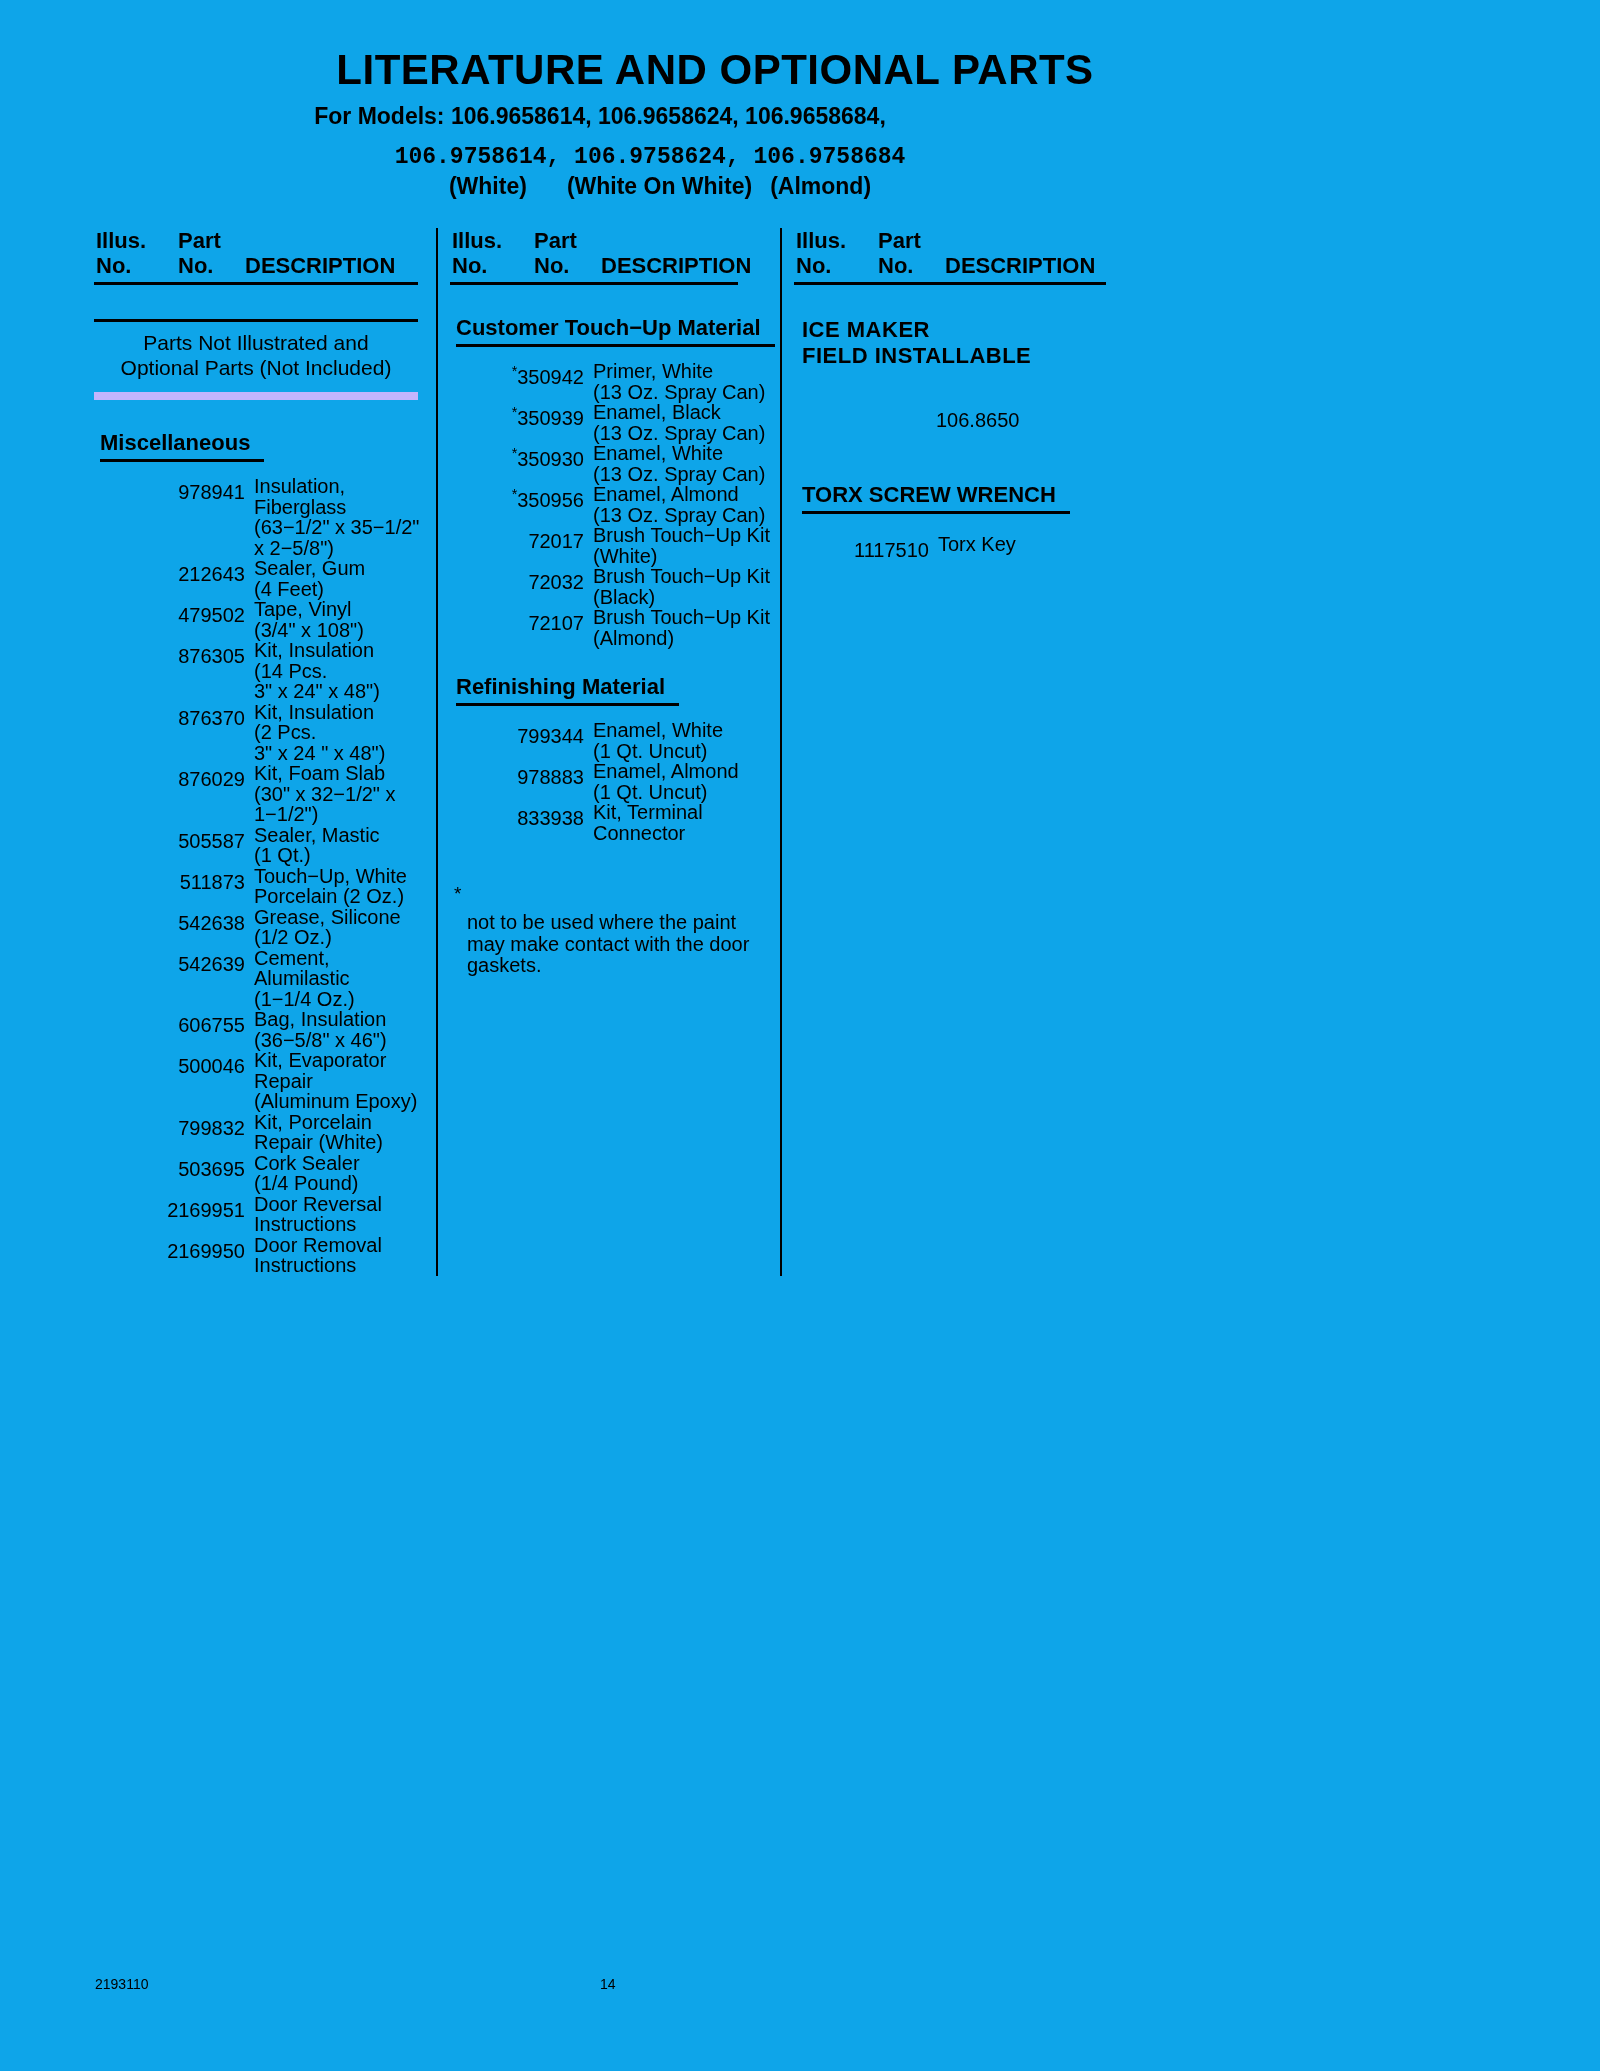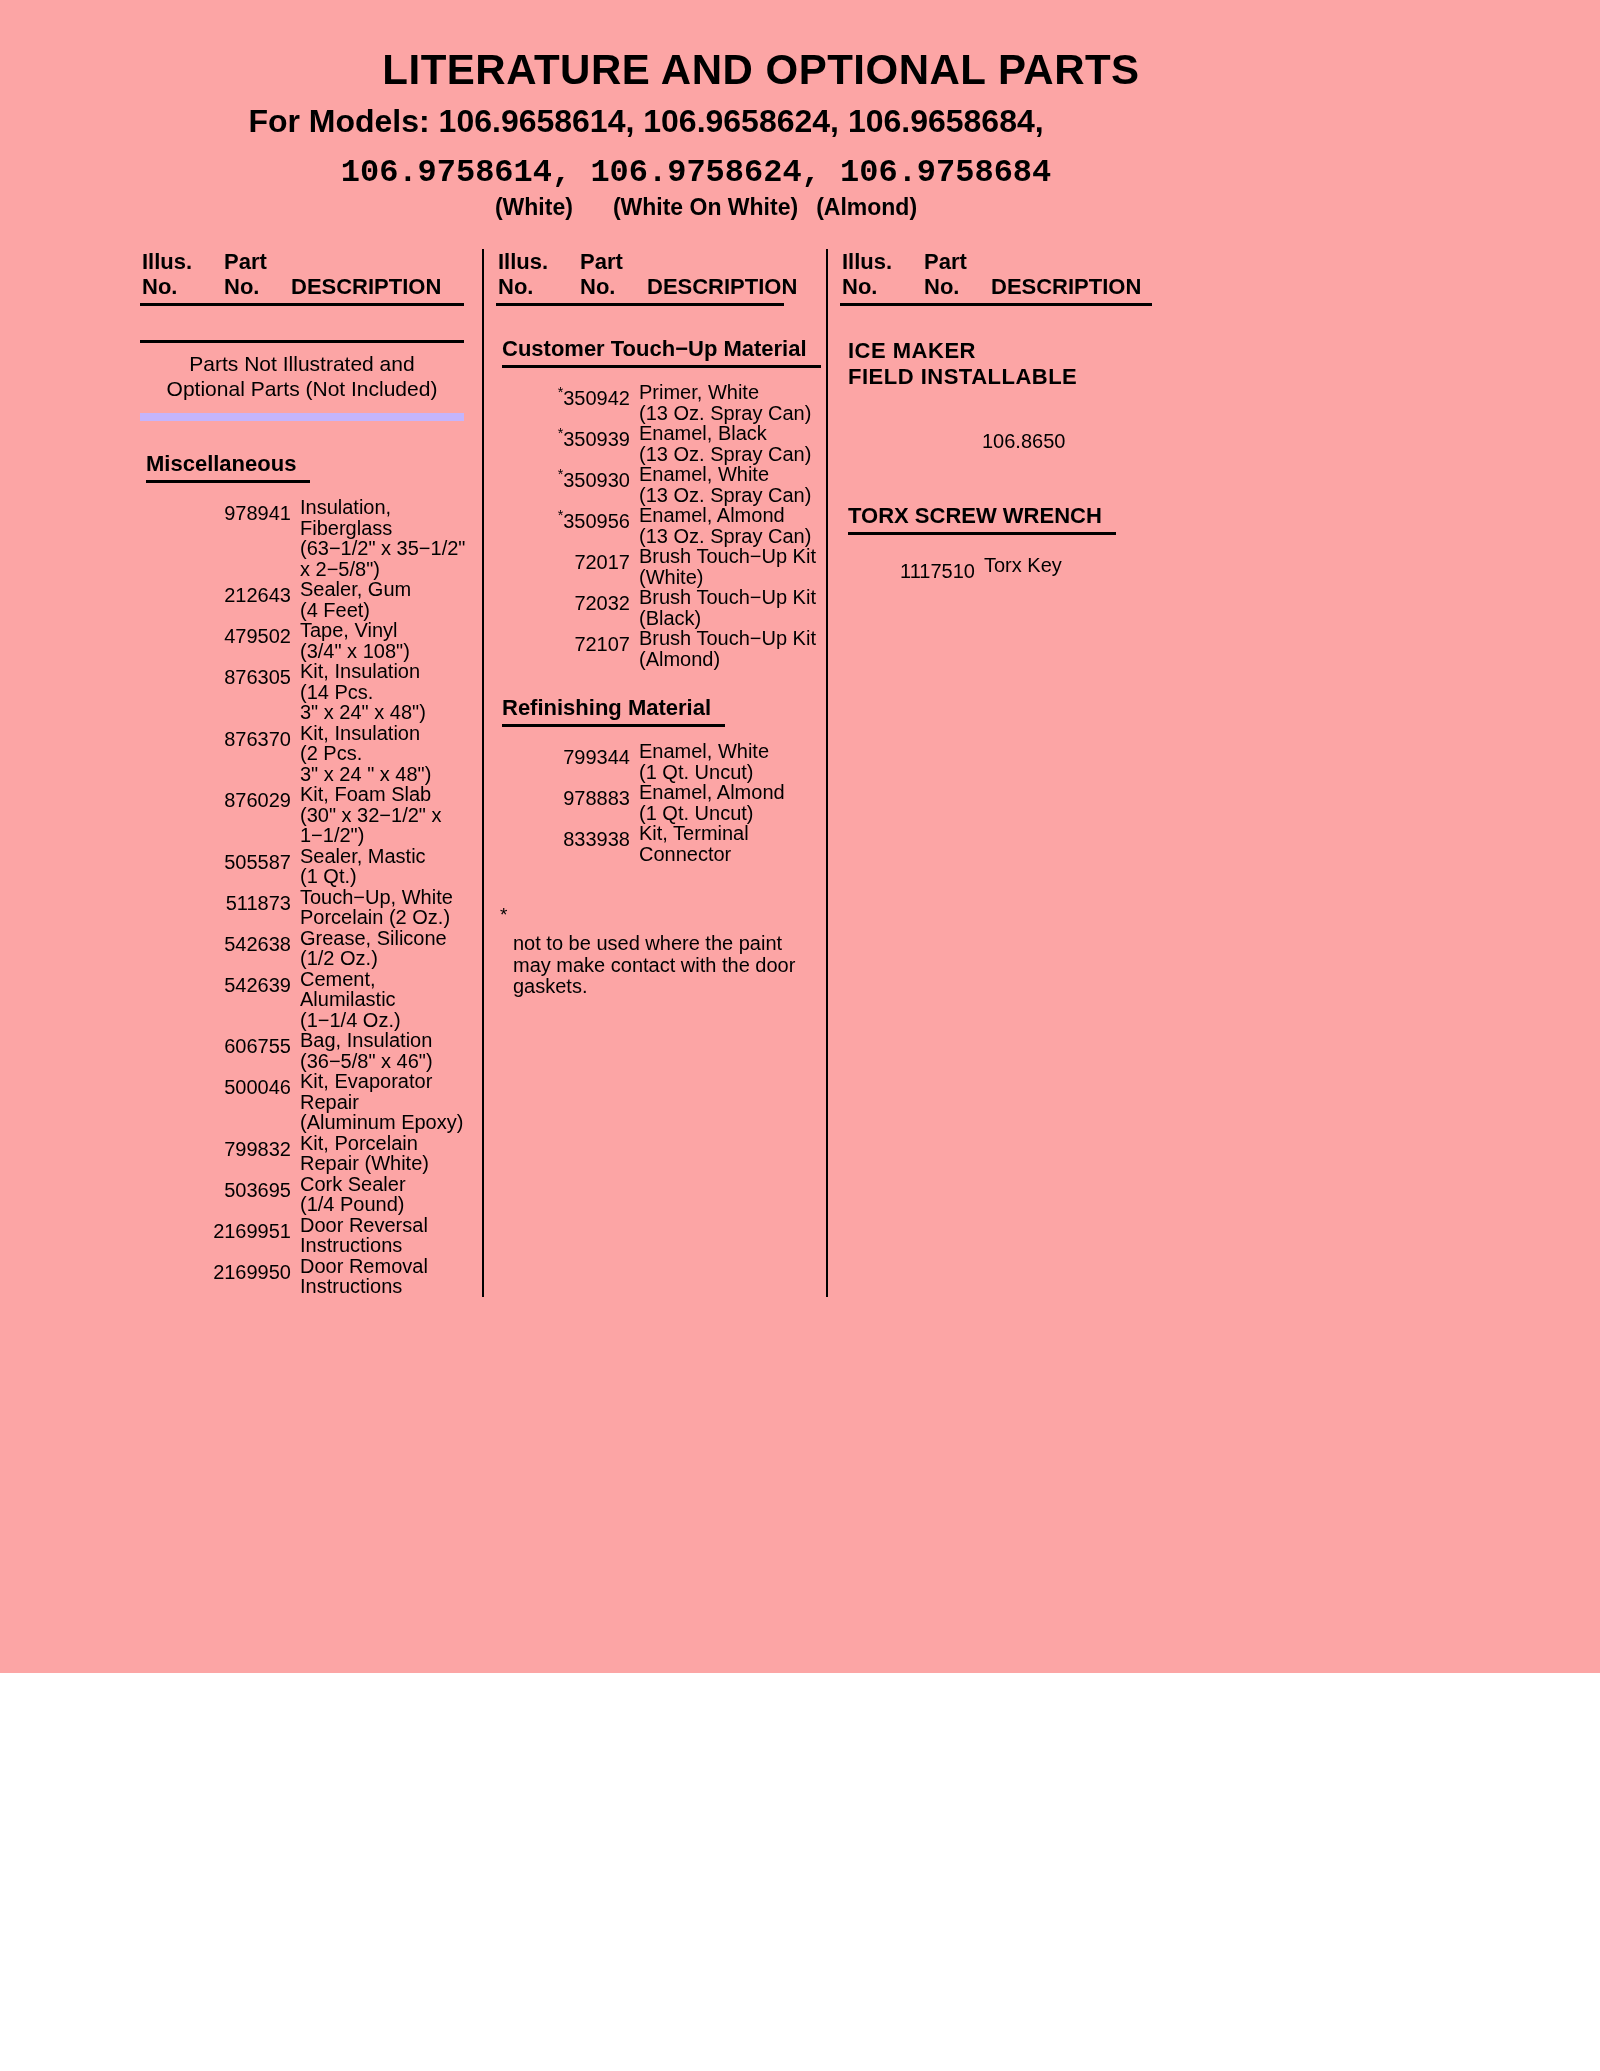--- a/index.html
+++ b/index.html
@@ -1,29 +1,28 @@
 <!DOCTYPE html>
 <html><head>
 <meta charset="utf-8">
 <style>
   * { margin: 0; padding: 0; box-sizing: border-box; }
   body { background: #ffffff; font-family: "Liberation Sans", sans-serif; color: #000; }
   .page {
     position: relative;
     width: 1600px;
-    height: 1673px;
-    background: #fca5a5;
+    height: 2071px;
+    background: #0ea5e9;
     overflow: hidden;
-    padding-left: 46px;
   }
 
   
   .doc-header { margin-left: 85px; width: 1150px; padding-top: 46px; text-align: center; }
   .title { font-size: 42px; font-weight: bold; letter-spacing: 0.5px; padding-left: 110px; }
-  .models-line { font-size: 32px; font-weight: bold; margin-top: 9px; }
+  .models-line { font-size: 23px; font-weight: bold; margin-top: 9px; }
   .models-line-1 { padding-right: 120px; }
   .models-line-2 { margin-top: 14px; padding-right: 20px; font-family: Liberation Mono, monospace; }
   .colors-line { font-size: 23px; font-weight: bold; margin-top: 3px; display: flex; justify-content: center; }
   .cv2 { margin-left: 40px; }
   .cv3 { margin-left: 18px; }
 
   
   .columns { display: flex; align-items: stretch; margin: 28px 0 0 92px; width: 1022px; }
   .col { min-height: 1005px; font-size: 20px; }
   .col-1 { width: 346px; border-right: 2px solid #000; padding-left: 2px; }

